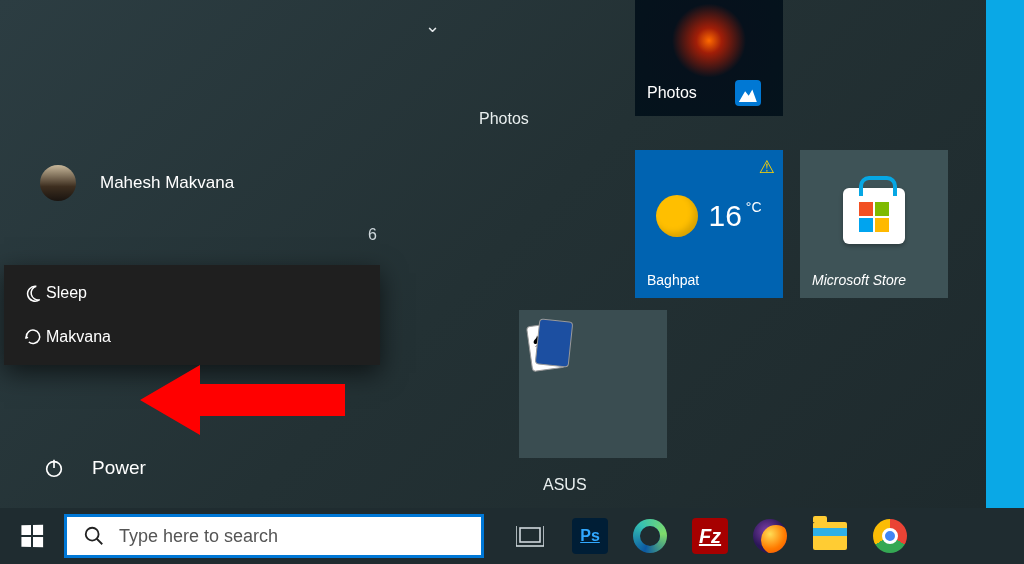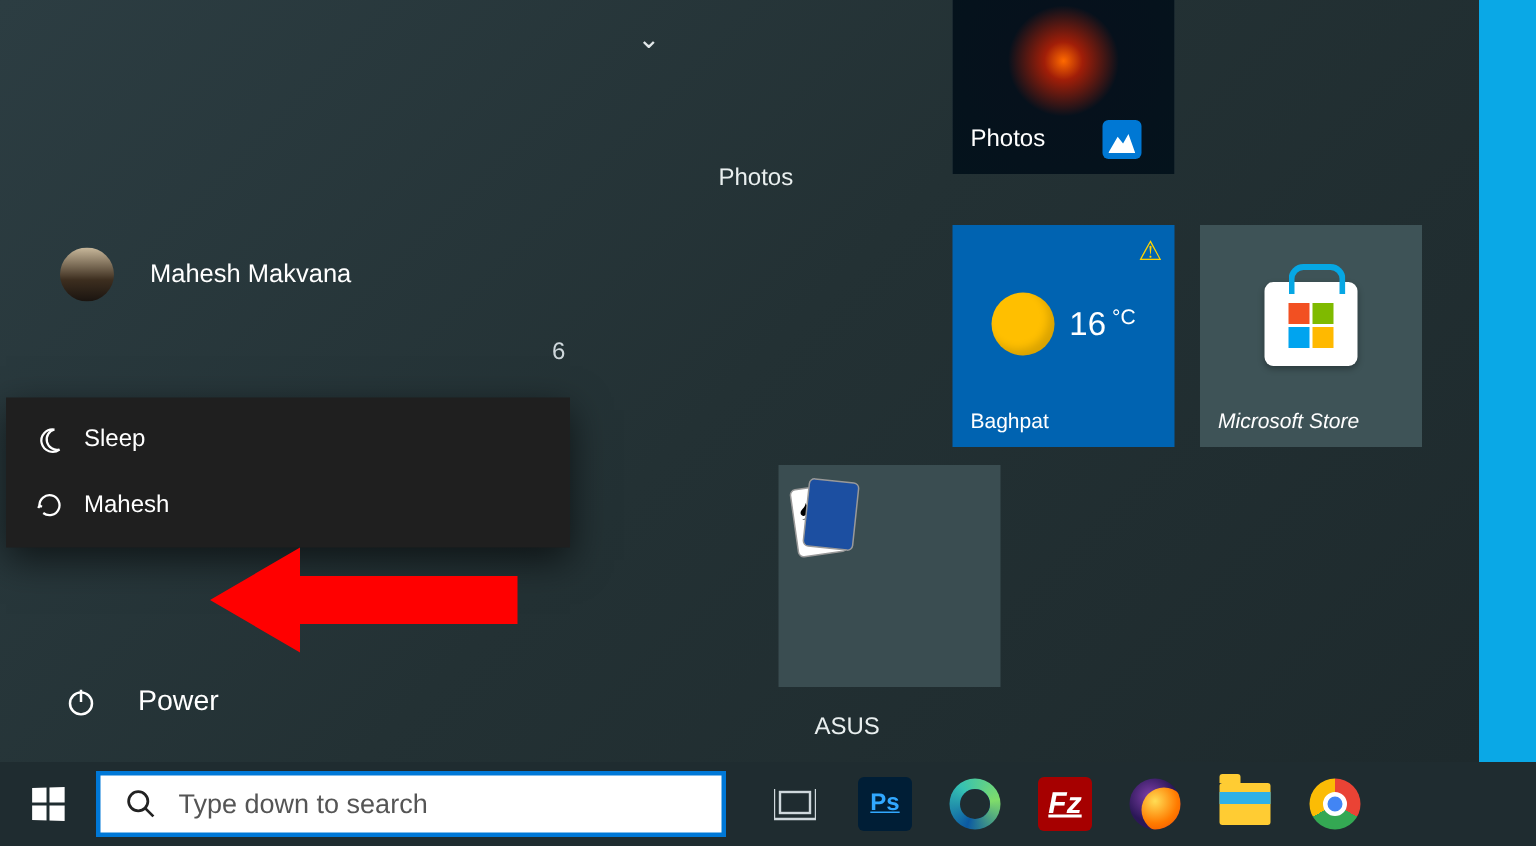--- a/index.html
+++ b/index.html
@@ -39,21 +39,21 @@
 
   .icon-slot { width: 28px; display: flex; justify-content: center; }
 
   
   .power-menu {
     position: absolute; left: 4px; top: 265px; width: 376px;
     background: #1f1f1f; box-shadow: 0 8px 24px rgba(0,0,0,.6);
     padding: 6px 0;
   }
   .power-item {
-    display: flex; align-items: center; gap: 12px; color: #fff;
+    display: flex; align-items: center; gap: 2px; color: #fff;
     font-size: 16px; padding: 12px 18px; cursor: pointer;
   }
   .pm-icon { width: 22px; display:flex; justify-content:center; }
 
   .badge-6 {
     position: absolute; left: 368px; top: 226px; color: #cfd8dc; font-size: 16px;
   }
 
   
   .arrow {
@@ -82,21 +82,21 @@
   .tile.photos { left: 230px; top: 0; height: 116px; padding-top: 0; }
   .photos-img { position:absolute; inset:0; background: radial-gradient(circle at 50% 35%, #ff6a00 0%, #a11e08 12%, #06111c 35%, #04131c 100%); }
   .photos-label-row { position:absolute; left:12px; bottom:10px; display:flex; align-items:center; gap:38px; color:#fff; font-size:16px;}
   .photos-icon { width:26px; height:26px; background:#0078d4; border-radius:4px; position:relative; }
   .photos-icon::before { content:""; position:absolute; inset:4px; background:#fff; clip-path: polygon(0 100%, 35% 40%, 55% 65%, 75% 30%, 100% 100%); }
 
   .tile.weather { left: 230px; top: 150px; background:#0063b1; }
   .weather-warn { position:absolute; top:6px; right:8px; color:#ffd400; font-size:18px;}
   .weather-body { display:flex; align-items:center; justify-content:center; gap:10px; height:100%; }
   .sun { width:42px; height:42px; border-radius:50%; background:#ffbf00; box-shadow: inset -4px -4px 6px rgba(0,0,0,.15);}
-  .temp { font-size:22px; font-weight:300; }
+  .temp { font-size:30px; font-weight:300; }
   .deg { font-size:14px; vertical-align: top; margin-left:4px;}
   .tile.store { left: 395px; top: 150px; background:#3e5357;font-style:italic; }
   .store-icon { width:62px; height:56px; background:#fff; border-radius:6px; position:relative; box-shadow:0 2px 4px rgba(0,0,0,.3);}
   .store-icon::before{ content:""; position:absolute; top:-12px; left:16px; width:30px; height:16px; border:4px solid #06a7e4; border-bottom:none; border-radius:10px 10px 0 0;}
   .ms-squares { position:absolute; left:16px; top:14px; width:30px; height:30px; display:grid; grid-template-columns:1fr 1fr; grid-template-rows:1fr 1fr; gap:2px;}
   .ms-squares span:nth-child(1){background:#f25022;} .ms-squares span:nth-child(2){background:#7fba00;}
   .ms-squares span:nth-child(3){background:#00a4ef;} .ms-squares span:nth-child(4){background:#ffb900;}
   .tile.cards { left: 114px; top: 310px; background:#3a4d51; }
   .card-sprite { position:absolute; top:10px; left:10px; width:40px; height:54px; }
   .card-sprite .c { position:absolute; width:34px; height:46px; border-radius:4px; border:1px solid #999; }
@@ -170,21 +170,21 @@
         </span>
         <span>Sleep</span>
       </div>
       <div class="power-item">
         <span class="pm-icon">
           <svg width="20" height="20" viewBox="0 0 24 24" fill="none" stroke="#fff" stroke-width="1.8">
             <path d="M4 12 a8 8 0 1 1 3 6"></path>
               <polyline points="3,14 4,12 6,13" fill="#fff"></polyline>
           </svg>
         </span>
-        <span>Mahesh</span>
+        <span>Makvana</span>
       </div>
     </div>
 
     <svg class="arrow" viewBox="0 0 210 80">
       <polygon points="0,40 60,5 60,24 205,24 205,56 60,56 60,75" fill="#ff0000"></polygon>
     </svg>
   </div>
 
   <div class="tiles">
     <span class="chevron-down">⌄</span>
@@ -241,21 +241,21 @@
         <span></span>
         <span></span>
         <span></span>
       </div>
   </div>
   <div class="search-box">
     <svg width="22" height="22" viewBox="0 0 24 24" fill="none" stroke="#222" stroke-width="2">
       <circle cx="10" cy="10" r="7"></circle>
         <line x1="15" y1="15" x2="21" y2="21"></line>
     </svg>
-    <span style="color:#555">Type down to search</span>
+    <span style="color:#555">Type here to search</span>
   </div>
   <div class="task-icons">
     <div class="tb-icon taskview">
       <svg width="28" height="24" viewBox="0 0 28 24" fill="none" stroke="#cfd8dc" stroke-width="1.6">
         <rect x="4" y="4" width="20" height="14"></rect>
           <line x1="0" y1="22" x2="28" y2="22"></line>
           <line x1="0" y1="2" x2="0" y2="22"></line>
           <line x1="28" y1="2" x2="28" y2="22"></line>
       </svg>
     </div>

